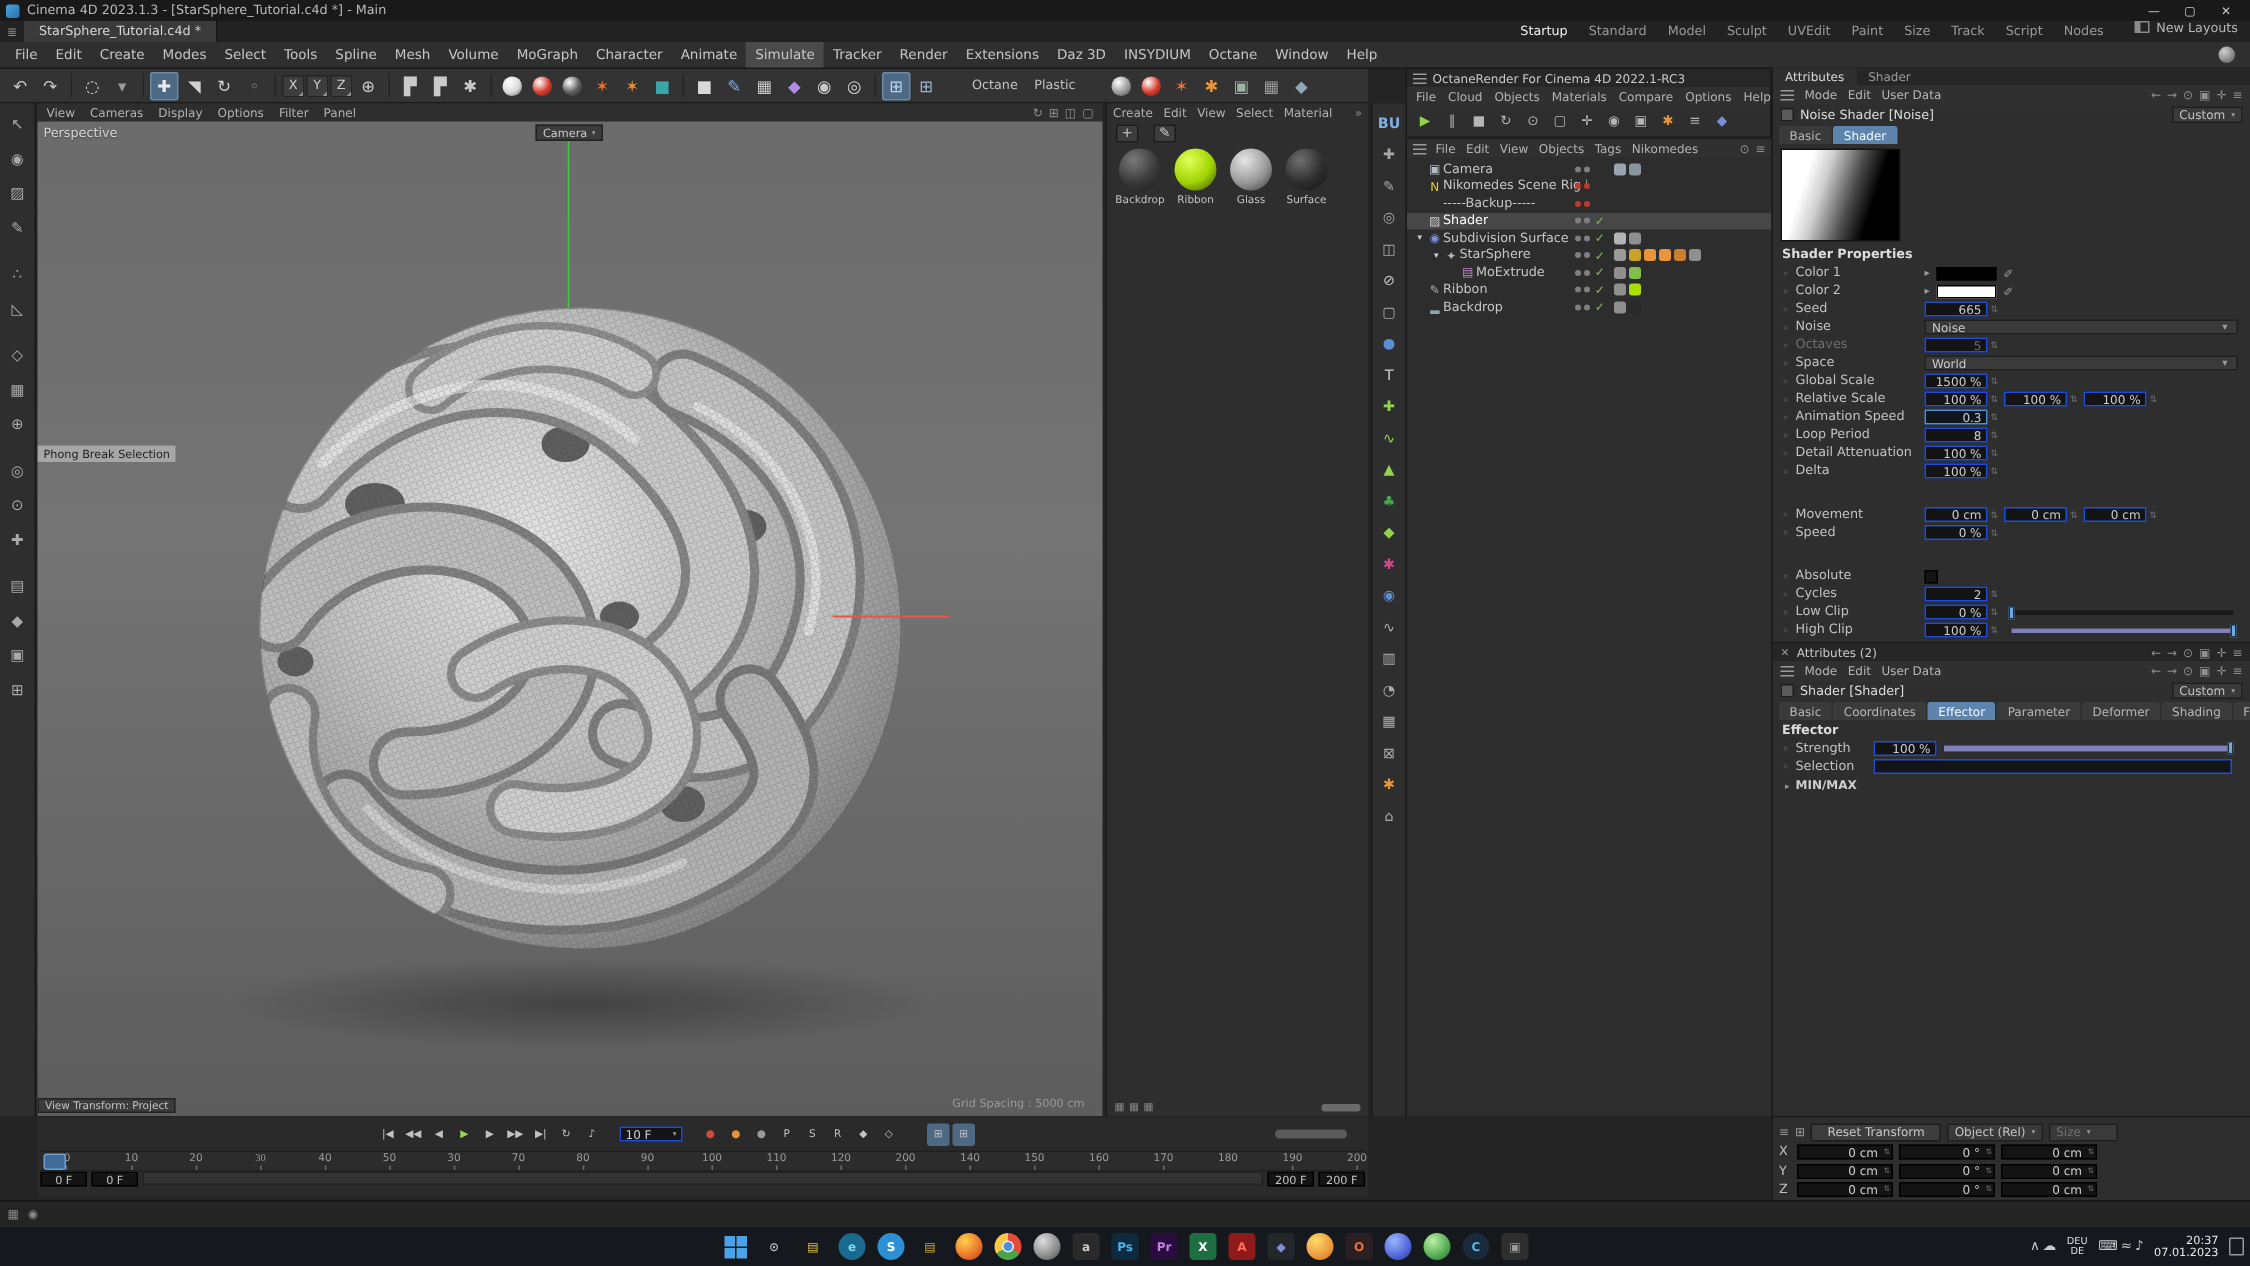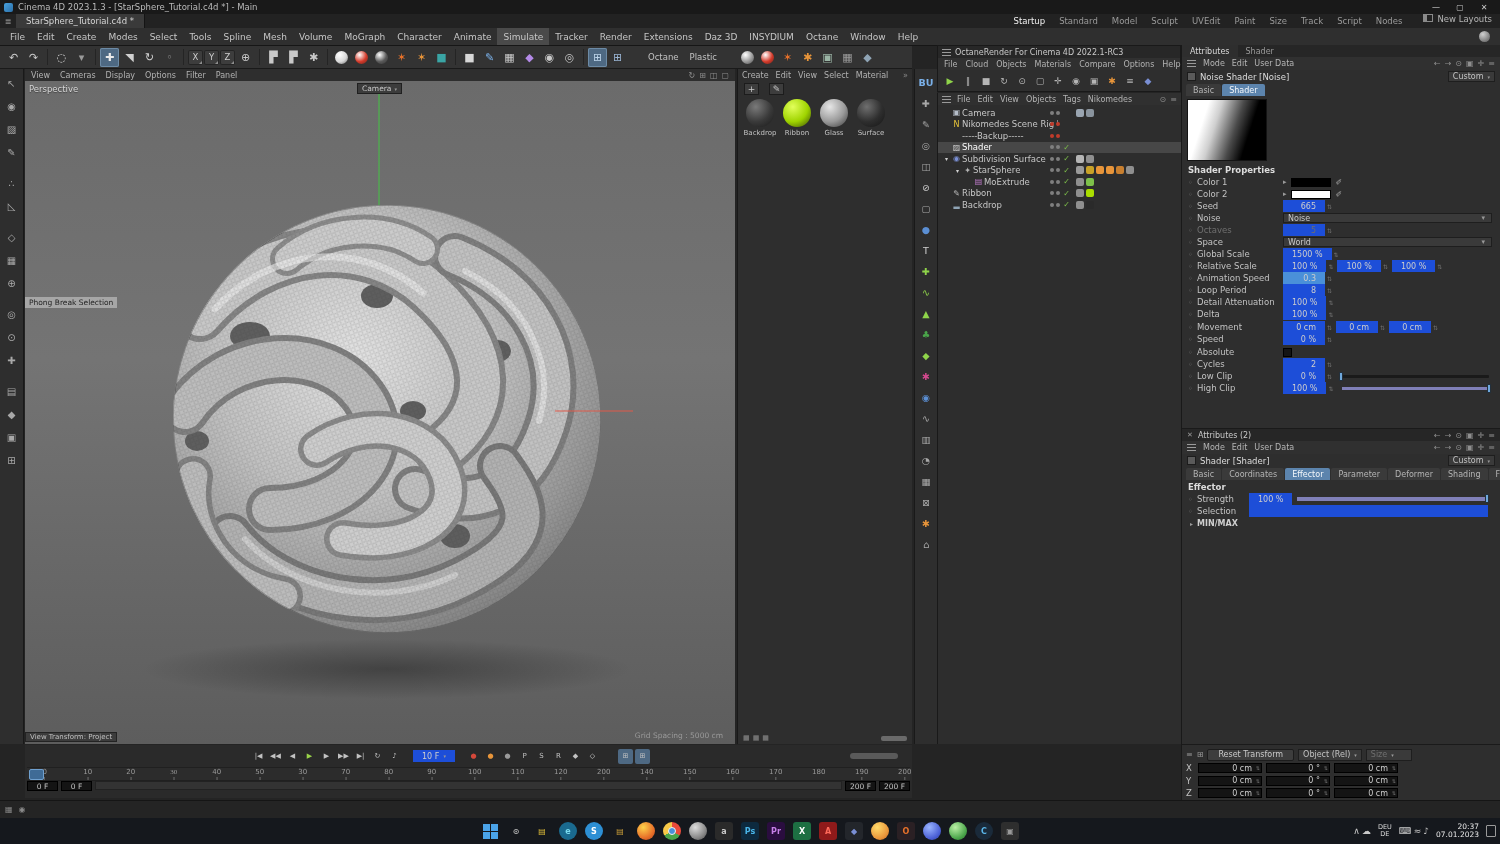--- a/index.html
+++ b/index.html
@@ -114,27 +114,27 @@
 .titlerow{height:13px;display:flex;align-items:center;gap:4px;padding:0 5px;font-size:8.5px;color:#dcdcdc}
 .objico{width:9px;height:9px;background:#5a5a5a;border:1px solid #1c1c1c;flex:0 0 auto}
 .custom{margin-left:auto;display:flex;align-items:center;background:#3a3a3a;border:1px solid #1e1e1e;padding:0 4px;height:11px;font-size:8px;color:#c2c2c2}
 .dd::after{content:"▾";font-size:5px;color:#9a9a9a;margin-left:4px}
 .atabs{height:13px;display:flex;gap:1px;padding:1px 4px 0;font-size:8px}
 .atabs .ptab{background:#3a3a3a;color:#b5b5b5;border-radius:2px 2px 0 0;padding:0 7px}
 .atabs .ptab.on{background:#5c84ad;color:#f3f7fb}
 .preview{width:80px;height:62px;margin:3px 0 2px 5px;border:1px solid #141414;background:linear-gradient(108deg,#fff 22%,#cfcfcf 36%,#4a4a4a 58%,#000 74%)}
 .section{height:13px;display:flex;align-items:center;padding:0 6px;font-weight:bold;font-size:8.5px;color:#dcdcdc}
 .arow{height:12px;display:flex;align-items:center;padding:0 6px;font-size:8.5px}
-.arow.gap{margin-top:1px}
+.arow.gap{margin-top:17px}
 .adot{width:9px;color:#7a7a7a;font-size:8px;flex:0 0 auto}
 .albl{width:86px;color:#c2c2c2;white-space:nowrap;overflow:hidden;flex:0 0 auto}
 .albl.short{width:52px}
 .albl.dim{color:#6f6f6f}
 .awidg{display:flex;align-items:center;flex:1;gap:2px}
-.afld{min-width:42px;height:10px;background:#141414;border:6px solid #1d4ed8;color:#cdcdcd;font-size:8px;display:flex;align-items:center;justify-content:flex-end;padding:0 3px}
+.afld{min-width:42px;height:10px;background:#141414;border:1px solid #1d4ed8;color:#cdcdcd;font-size:8px;display:flex;align-items:center;justify-content:flex-end;padding:0 3px}
 .afld.dim{color:#6f6f6f}
 .afld.focus{border-color:#4a90d9;background:#10161c}
 .afld.wide{flex:1;margin-right:6px;justify-content:flex-start}
 .astep{color:#6f6f6f;font-size:6px;margin-right:2px}
 .add{flex:1;height:10px;background:#3a3a3a;border:1px solid #1e1e1e;display:flex;align-items:center;justify-content:space-between;padding:0 4px;font-size:8px;color:#c9c9c9;margin-right:2px}
 .aarr{color:#9a9a9a;font-size:7px;margin-right:2px}
 .aswatch{width:40px;height:9px;border:1px solid #000}
 .aeye{color:#9a9a9a;font-size:8px;margin-left:3px}
 .achk{width:9px;height:9px;background:#141414;border:1px solid #000}
 .aslider{position:relative;flex:1;height:3px;background:#1a1a1a;border-radius:1px;margin:0 5px}

